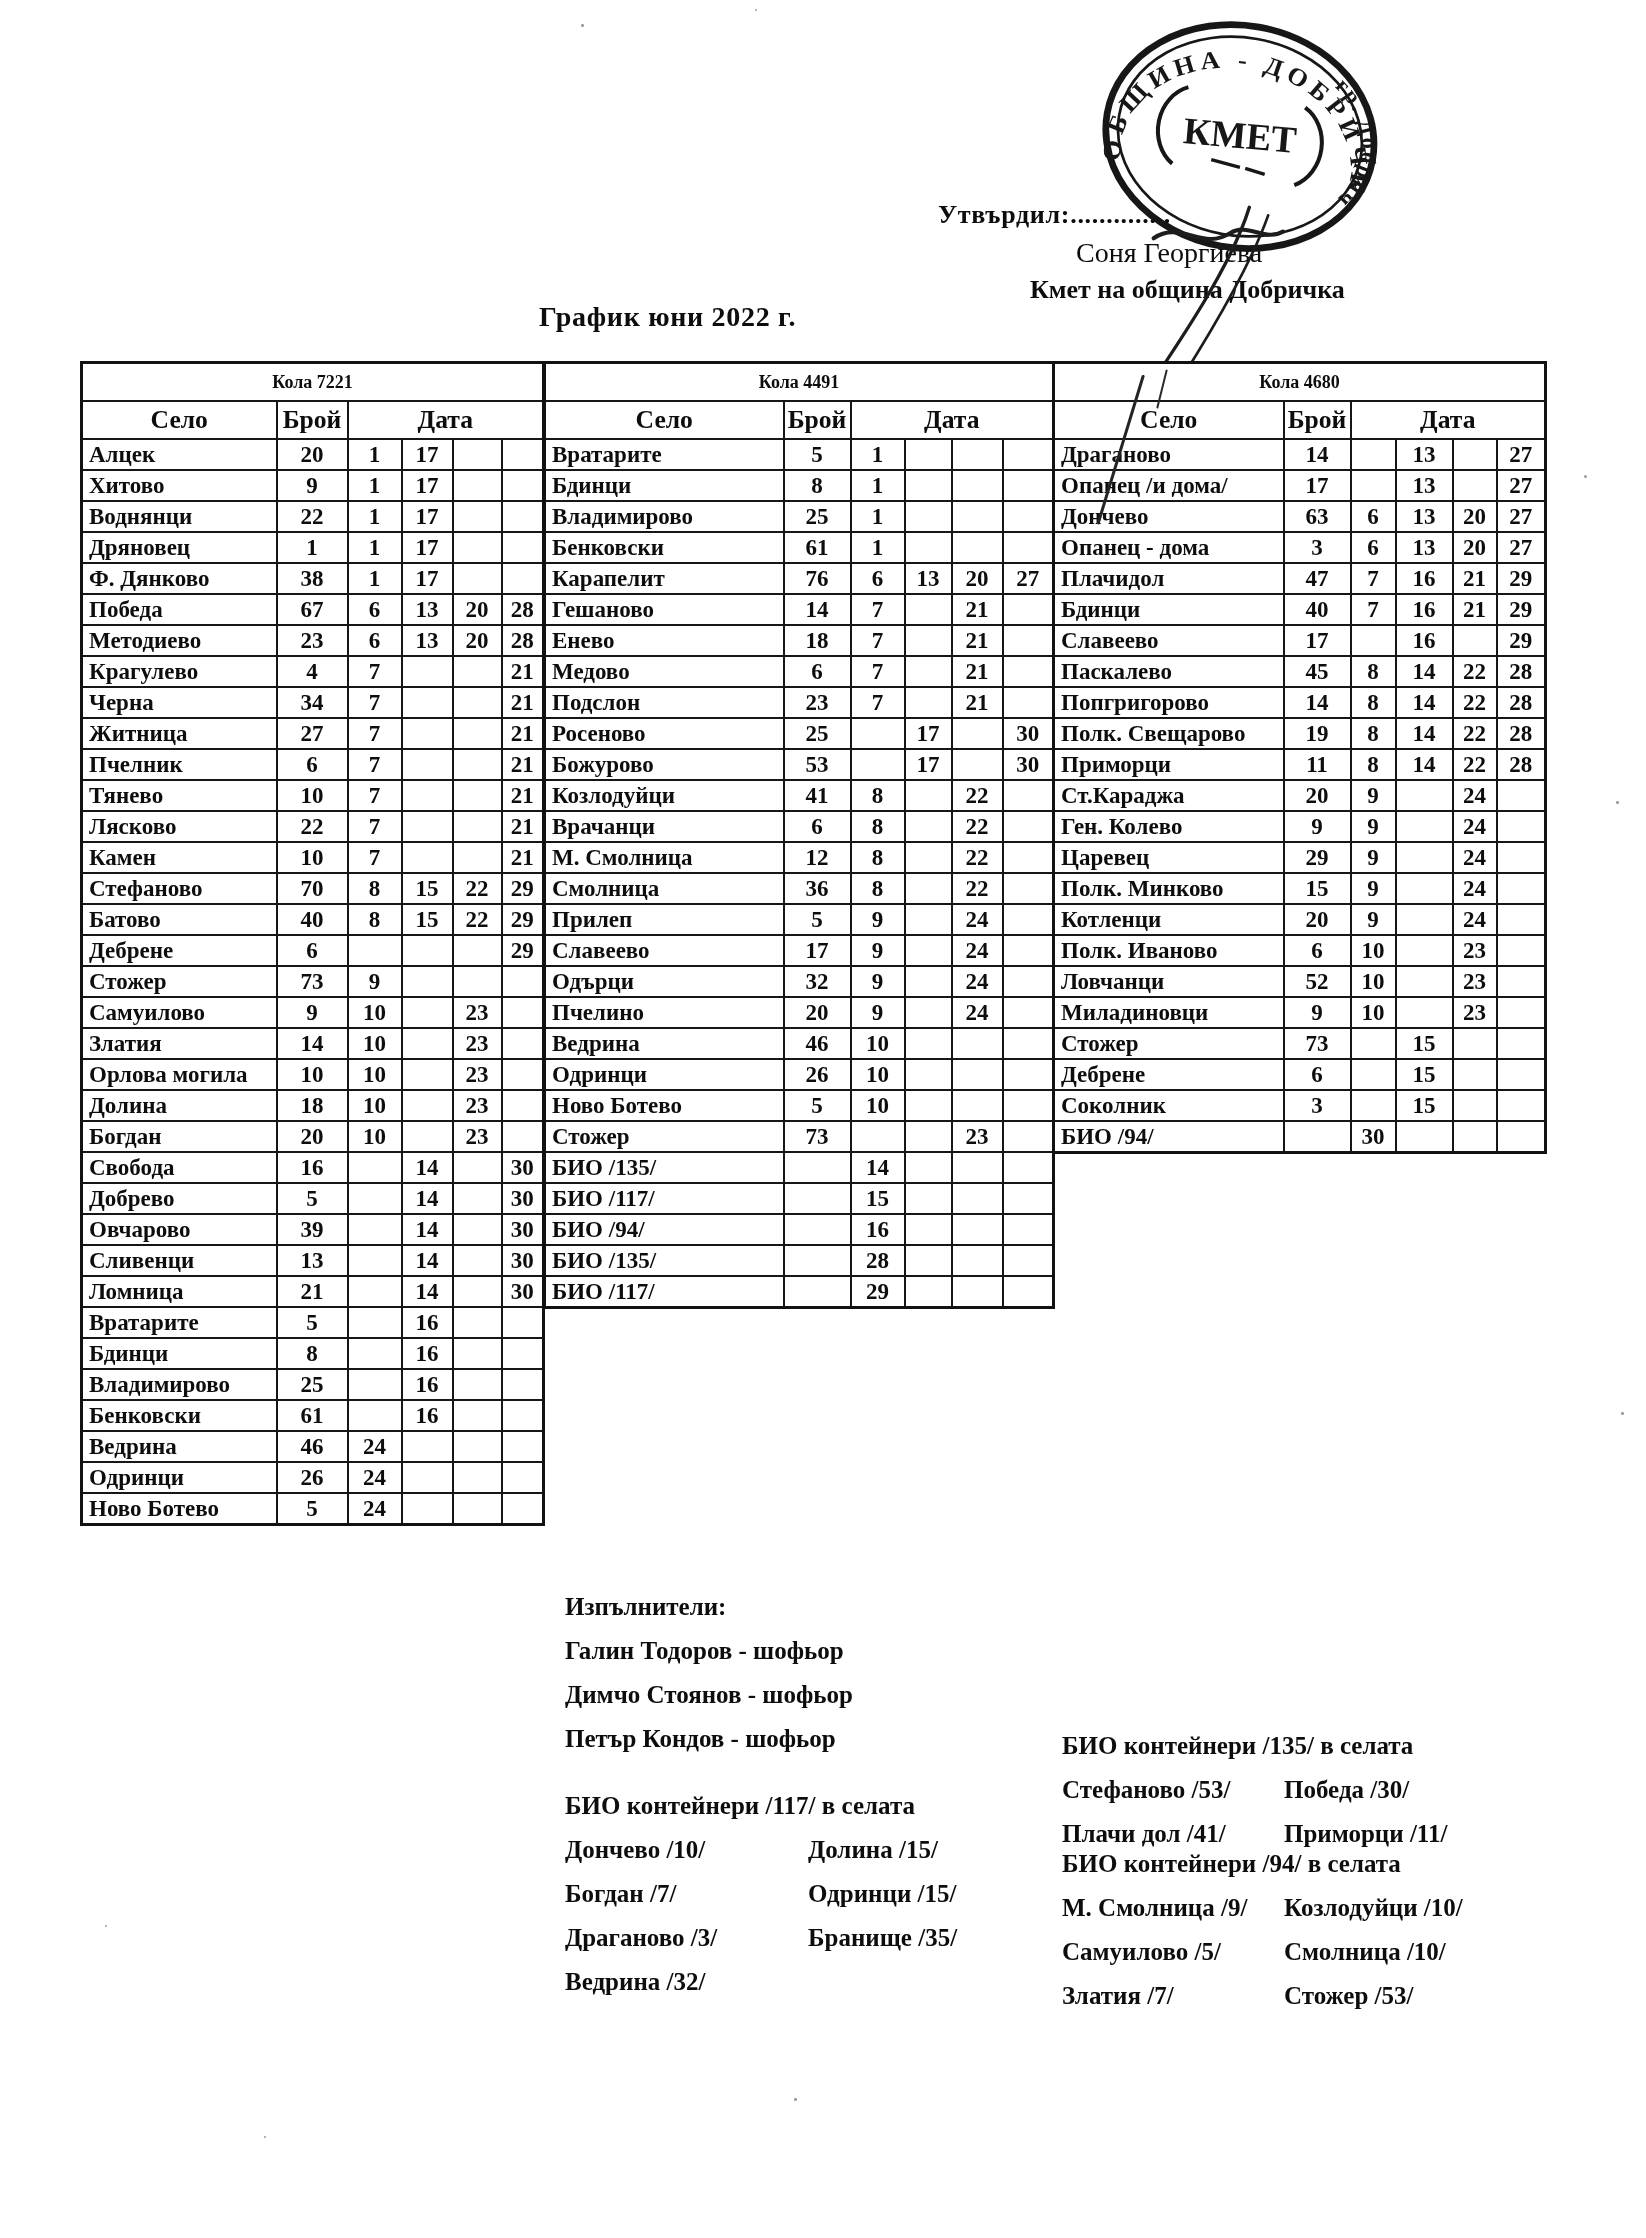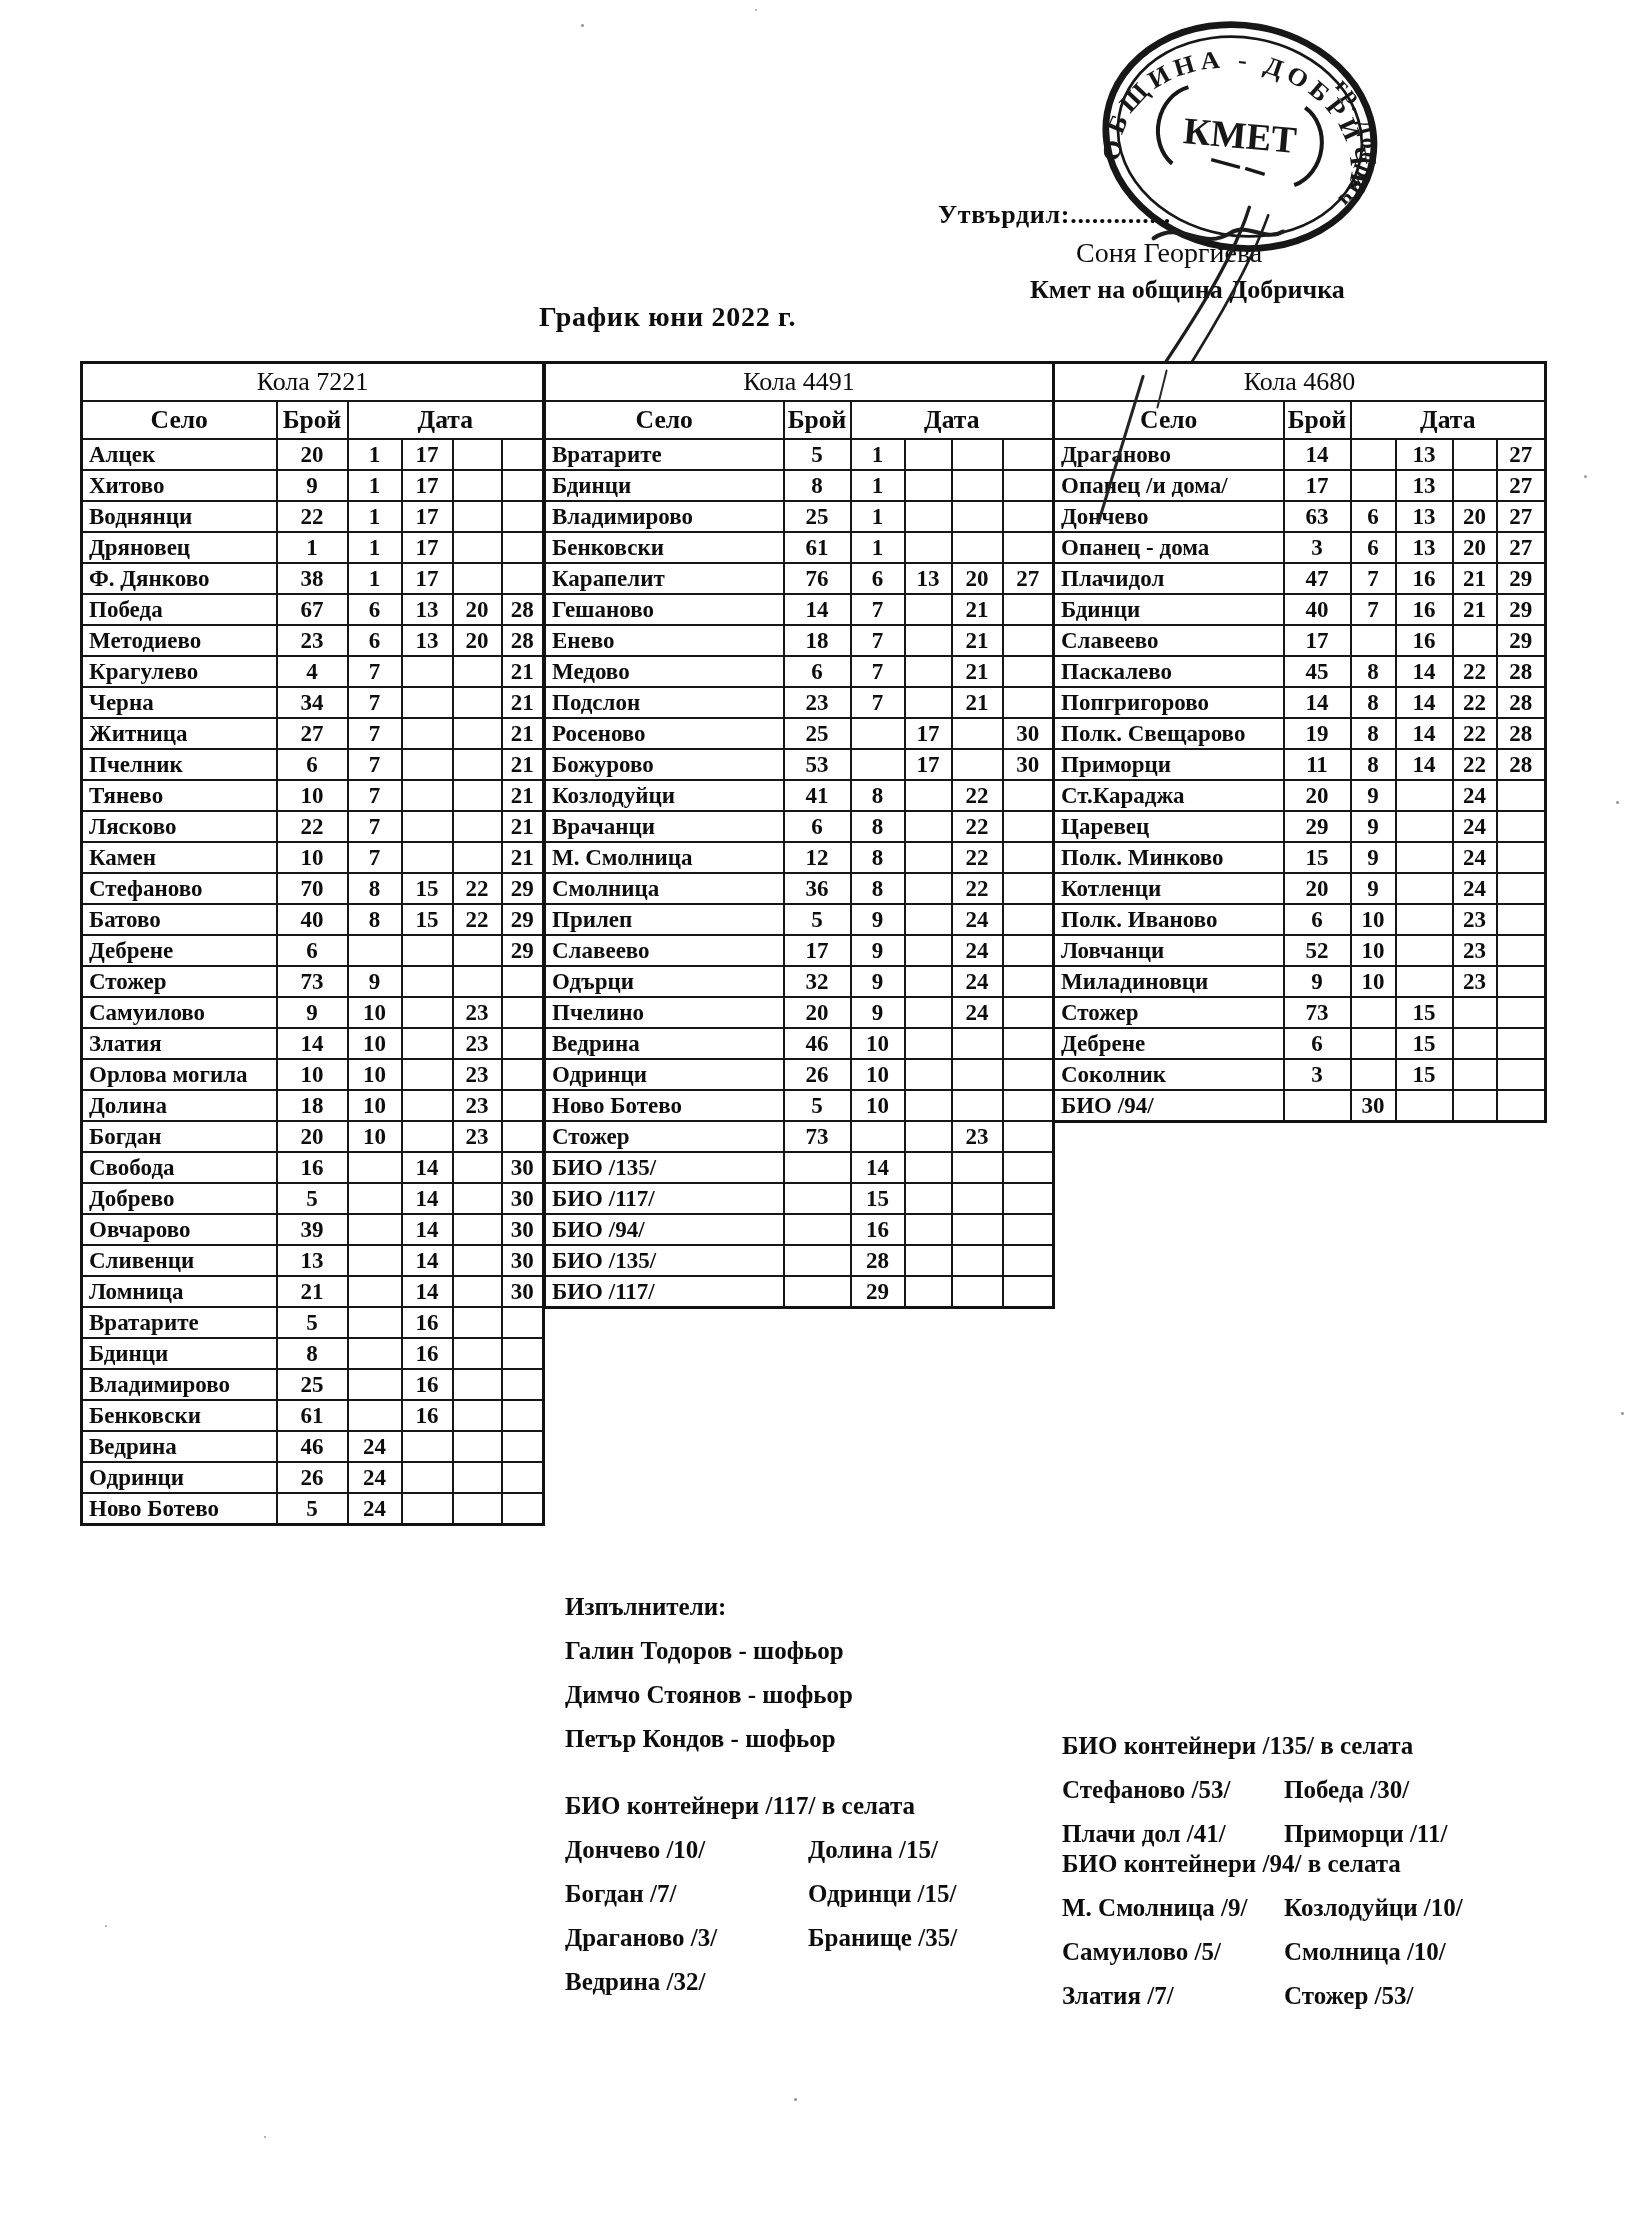--- a/index.html
+++ b/index.html
@@ -11,21 +11,21 @@
   .approve-label{left:938px;top:200px;font-size:26px;font-weight:700;letter-spacing:0.7px;}
   .approve-name{left:1076px;top:237px;font-size:28px;font-weight:400;}
   .approve-role{left:1030px;top:275px;font-size:26px;font-weight:700;}
 
   .doc-title{left:539px;top:301px;font-size:28px;font-weight:700;letter-spacing:0.7px;}
 
   
   table{border-collapse:collapse;position:absolute;table-layout:fixed;background:#fff;}
   table{border:3.4px solid #121212;}
   th,td{border:2px solid #161616;overflow:hidden;white-space:nowrap;}
-  th.car-title{height:34px;font-size:26px;font-weight:400;text-align:center;}
+  th.car-title{height:34px;font-size:18px;font-weight:700;text-align:center;}
   th.colh{height:34px;font-size:25.6px;font-weight:700;text-align:center;}
   td{height:29px;font-size:23px;font-weight:700;padding:0;}
   td.village{text-align:left;padding-left:6px;}
   td.count,td.date{text-align:center;}
   #t1{left:80px;top:361px;width:462px;}
   #t2{left:543px;top:361px;width:509px;border-radius:26px;}
   #t3{left:1052px;top:361px;width:493px;padding-left:12px;}
 
   
   .list-block{line-height:44px;font-size:25px;font-weight:700;}
@@ -744,20 +744,28 @@
         </tr>
         <tr>
           <td class="village">Ст.Караджа</td>
           <td class="count">20</td>
           <td class="date">9</td>
           <td class="date"></td>
           <td class="date">24</td>
           <td class="date"></td>
         </tr>
         <tr>
+          <td class="village">Ген. Колево</td>
+          <td class="count">9</td>
+          <td class="date">9</td>
+          <td class="date"></td>
+          <td class="date">24</td>
+          <td class="date"></td>
+        </tr>
+        <tr>
           <td class="village">Царевец</td>
           <td class="count">29</td>
           <td class="date">9</td>
           <td class="date"></td>
           <td class="date">24</td>
           <td class="date"></td>
         </tr>
         <tr>
           <td class="village">Полк. Минково</td>
           <td class="count">15</td>

